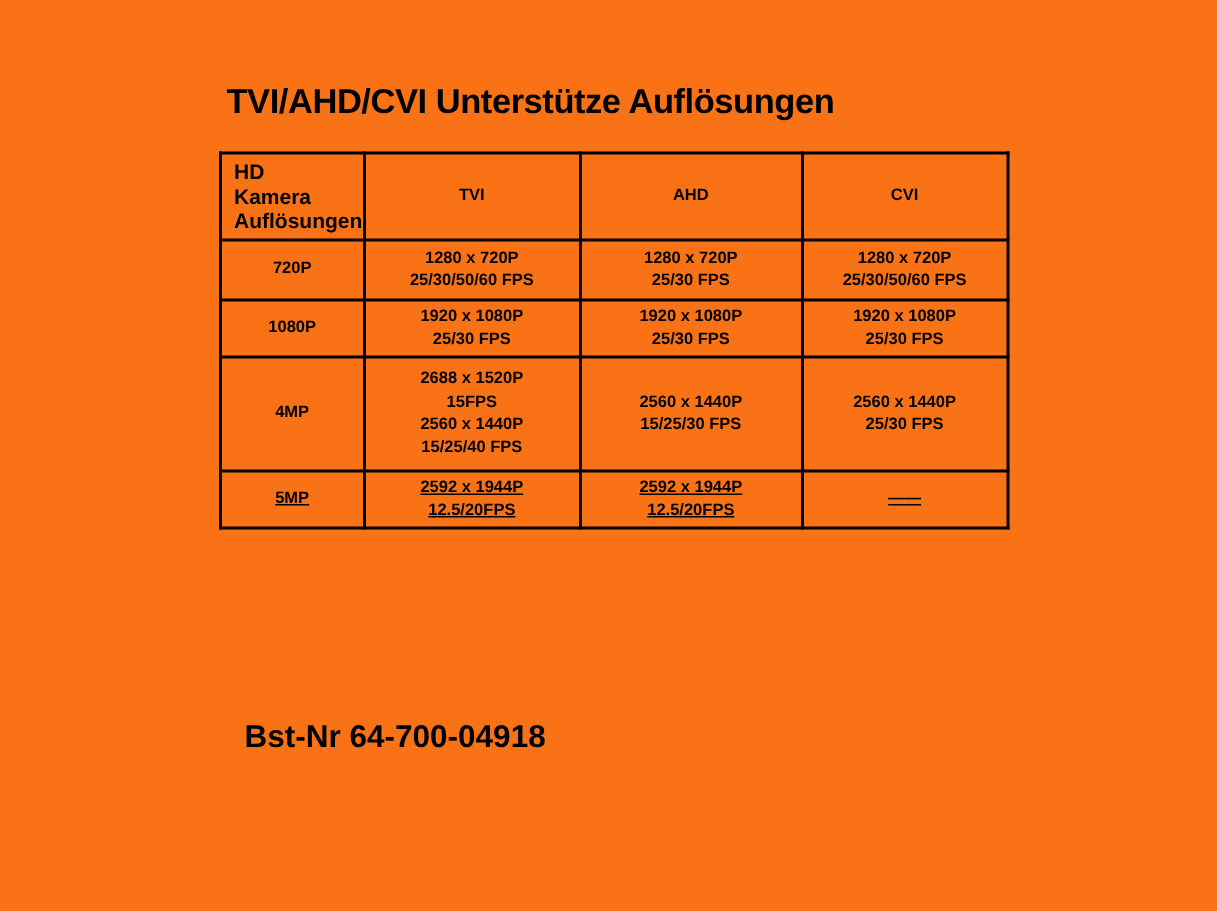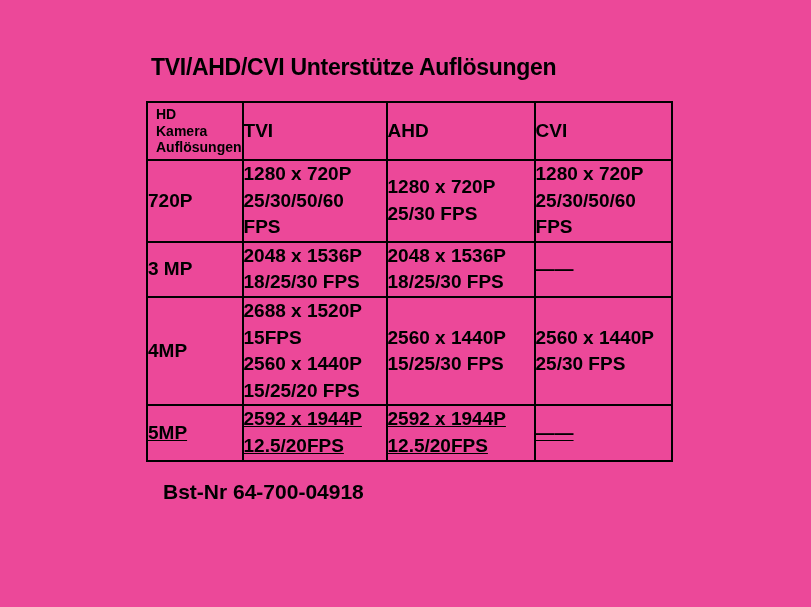--- a/index.html
+++ b/index.html
@@ -4,21 +4,21 @@
 <style>
   html, body {
     margin: 0;
     padding: 0;
     background: #ffffff;
   }
   .page {
     position: relative;
     width: 811px;
     height: 607px;
-    background: #ec4899;
+    background: #f97316;
     font-family: "Liberation Sans", sans-serif;
     color: #000000;
     overflow: hidden;
   }
   .title {
     position: absolute;
     left: 151px;
     top: 54px;
     margin: 0;
     font-size: 23px;
@@ -29,21 +29,22 @@
   table.res-table {
     position: absolute;
     left: 146px;
     top: 101px;
     border-collapse: collapse;
     table-layout: fixed;
   }
   table.res-table td {
     border: 2px solid #000000;
     font-weight: 700;
-    font-size: 19px;
+    font-size: 11px;
+    text-align: center;
     vertical-align: middle;
     white-space: pre-line;
     line-height: 1.4;
     padding: 0;
     overflow: hidden;
   }
   table.res-table td.corner {
     text-align: left;
     padding-left: 8px;
     line-height: 1.2;
@@ -91,34 +92,35 @@
       </tr>
       <tr class="r-720p">
         <td>720P</td>
         <td>1280 x 720P
 25/30/50/60 FPS</td>
         <td>1280 x 720P
 25/30 FPS</td>
         <td>1280 x 720P
 25/30/50/60 FPS</td>
       </tr>
-      <tr class="r-3mp">
-        <td>3 MP</td>
-        <td>2048 x 1536P
-18/25/30 FPS</td>
-        <td>2048 x 1536P
-18/25/30 FPS</td>
-        <td>——</td>
+      <tr class="r-1080p">
+        <td>1080P</td>
+        <td>1920 x 1080P
+25/30 FPS</td>
+        <td>1920 x 1080P
+25/30 FPS</td>
+        <td>1920 x 1080P
+25/30 FPS</td>
       </tr>
       <tr class="r-4mp">
         <td>4MP</td>
         <td>2688 x 1520P
 15FPS
 2560 x 1440P
-15/25/20 FPS</td>
+15/25/40 FPS</td>
         <td>2560 x 1440P
 15/25/30 FPS</td>
         <td>2560 x 1440P
 25/30 FPS</td>
       </tr>
       <tr class="r-5mp">
         <td>5MP</td>
         <td>2592 x 1944P
 12.5/20FPS</td>
         <td>2592 x 1944P

